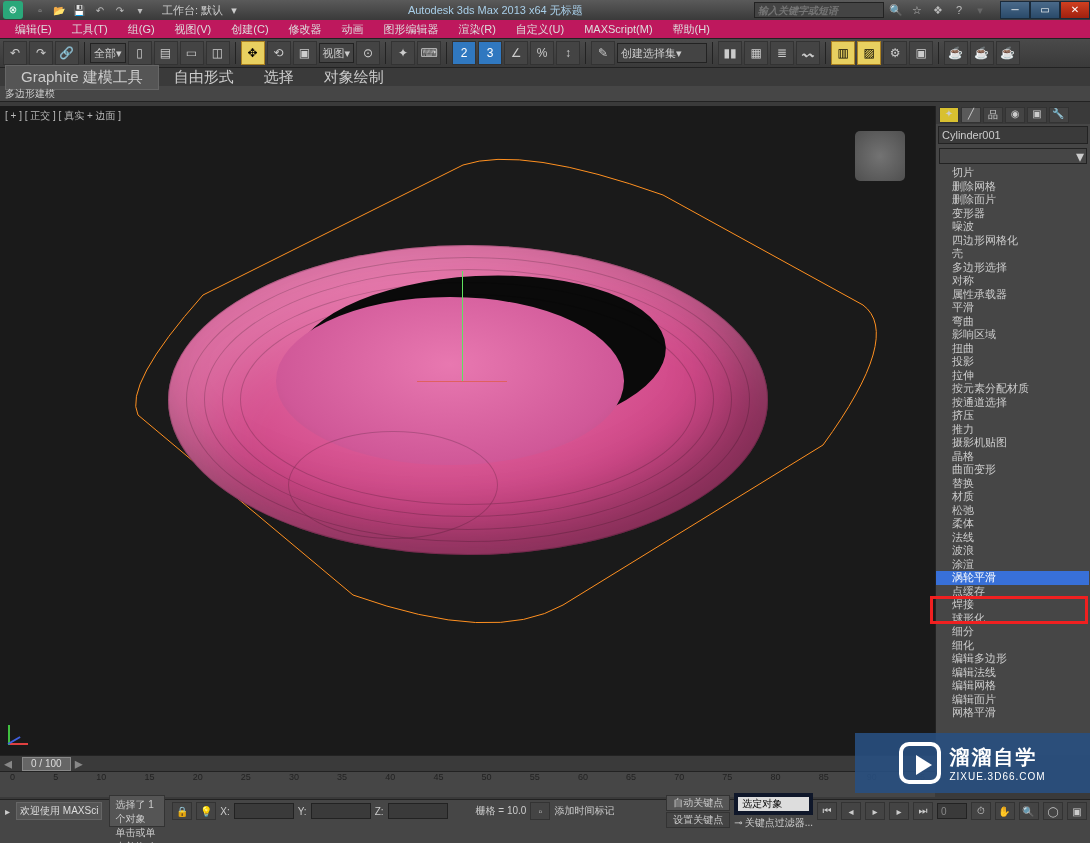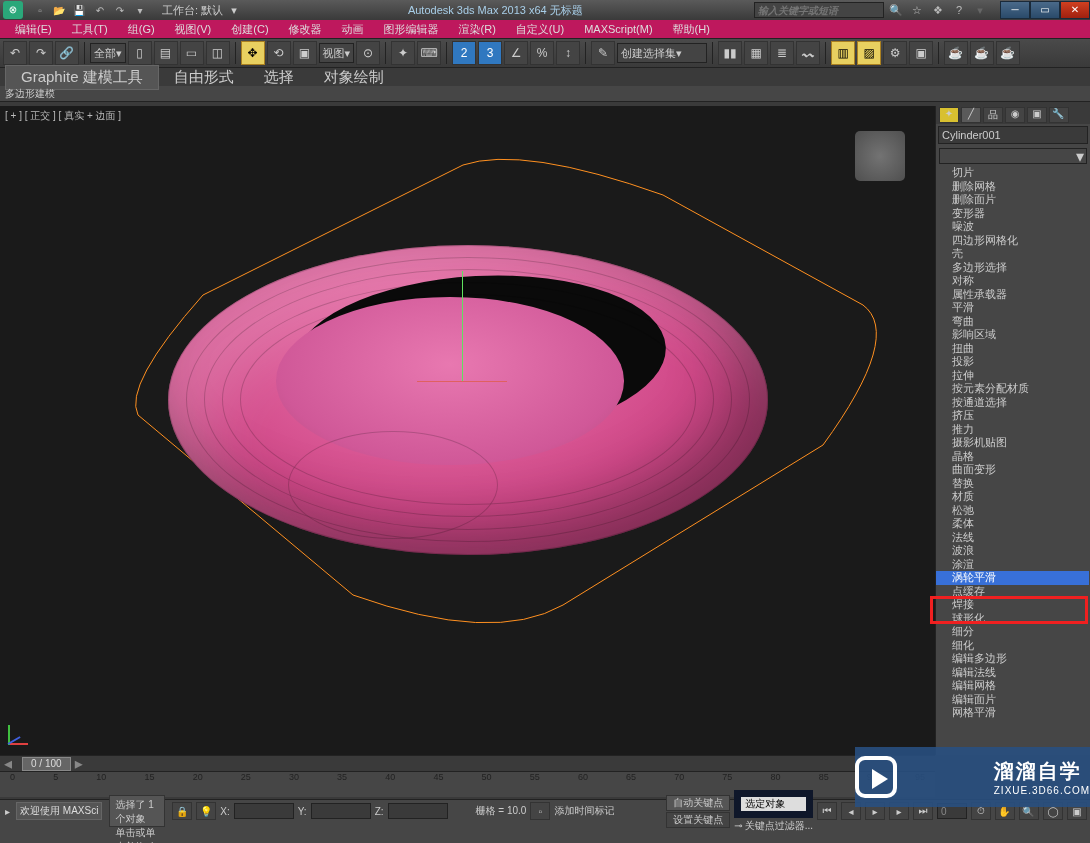--- a/index.html
+++ b/index.html
@@ -82,21 +82,21 @@
 .ruler span { font-size: 9px; color: #222; }
 
 .status-bar { position: absolute; left: 0; right: 0; bottom: 0; height: 44px; background: #464646; border-top: 1px solid #222; display: flex; flex-direction: column; }
 .status-row { height: 22px; display: flex; align-items: center; padding: 0 3px; gap: 4px; font-size: 10px; color: #ccc; }
 .coord-box { background: #3a3a3a; border: 1px solid #222; width: 60px; height: 16px; color: #888; font-size: 10px; padding: 0 3px; display: inline-flex; align-items: center; }
 .status-btn { width: 20px; height: 18px; background: #444; border: 1px solid #333; color: #ccc; font-size: 10px; display: inline-flex; align-items: center; justify-content: center; }
 .welcome-tab { background: #555; border: 1px solid #666; color: #ddd; font-size: 10px; padding: 1px 3px; }
 .prompt-area { flex: 1; background: #555; border: 1px solid #333; color: #ccc; font-size: 10px; padding: 2px 5px; height: 32px; margin: 0 3px; }
 
 
-.watermark { position: absolute; right: 0; bottom: 36px; width: 235px; height: 60px; background: rgba(40,80,130,0.88); display: flex; align-items: center; justify-content: space-between; gap: 8px; }
+.watermark { position: absolute; right: 0; bottom: 50px; width: 235px; height: 60px; background: rgba(40,80,130,0.88); display: flex; align-items: center; justify-content: center; gap: 8px; }
 .wm-icon { width: 42px; height: 42px; border: 4px solid #fff; border-radius: 10px; position: relative; }
 .wm-play { position: absolute; top: 9px; left: 13px; width: 0; height: 0; border-left: 16px solid #fff; border-top: 10px solid transparent; border-bottom: 10px solid transparent; }
 .wm-text { color: #fff; }
 .wm-big { font-size: 20px; font-weight: bold; letter-spacing: 2px; }
 .wm-small { font-size: 10px; letter-spacing: 1px; }
 
 ::-webkit-scrollbar { width: 14px; }
 ::-webkit-scrollbar-track { background: #3a3a3a; }
 ::-webkit-scrollbar-thumb { background: #666; border: 1px solid #333; }
 ::-webkit-scrollbar-button { background: #555; height: 14px; border: 1px solid #333; }
@@ -342,21 +342,21 @@
       <div class="coord-box"></div>
     <span style="margin-left:24px">栅格 = 10.0</span>
     <div class="status-btn">▫</div>
     <span>添加时间标记</span>
     <div style="flex:1"></div>
     <div style="display:flex;flex-direction:column;gap:1px">
       <div style="background:#555;border:1px solid #333;padding:0 6px">自动关键点</div>
       <div style="background:#444;border:1px solid #333;padding:0 6px">设置关键点</div>
     </div>
     <div style="display:flex;flex-direction:column;gap:1px">
-      <div style="background:#ddd;color:#000;border:7px solid #0f172a;padding:0 4px">选定对象</div>
+      <div style="background:#ddd;color:#000;border:4px solid #0f172a;padding:0 4px">选定对象</div>
       <div style="display:flex;align-items:center;gap:2px">
           <span>⊸</span>
           <span>关键点过滤器...</span>
         </div>
     </div>
     <div class="status-btn">⏮</div>
     <div class="status-btn">◂</div>
     <div class="status-btn">▸</div>
     <div class="status-btn">▸</div>
     <div class="status-btn">⏭</div>

